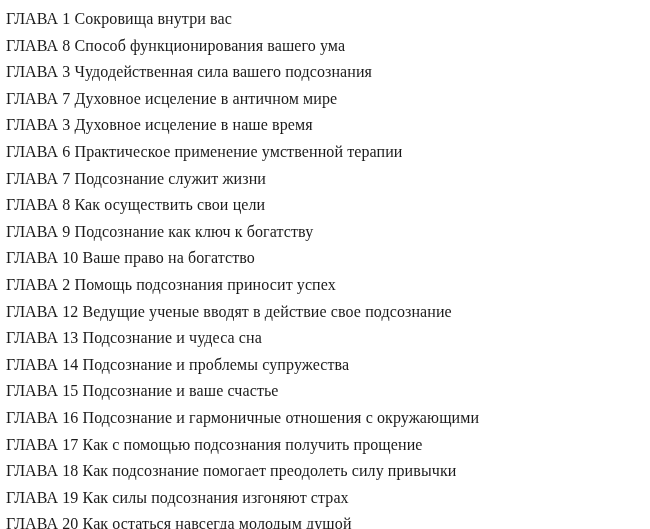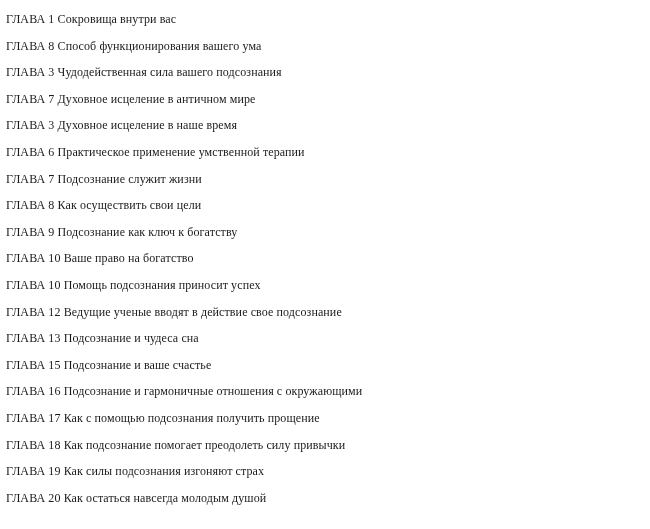--- a/index.html
+++ b/index.html
@@ -11,42 +11,43 @@
     width: 650px;
     height: 529px;
     overflow: hidden;
     font-family: "Liberation Serif", "DejaVu Serif", serif;
     color: #1a1a1a;
   }
   .toc {
     padding: 6px 0 0 6px;
   }
   .toc-entry {
-    font-size: 12px;
+    font-size: 16px;
     line-height: 26.6px;
     white-space: nowrap;
     letter-spacing: 0.1px;
   }
 </style>
 </head>
 <body>
 
 <div class="toc">
   <div class="toc-entry">ГЛАВА 1 Сокровища внутри вас</div>
   <div class="toc-entry">ГЛАВА 8 Способ функционирования вашего ума</div>
   <div class="toc-entry">ГЛАВА 3 Чудодейственная сила вашего подсознания</div>
   <div class="toc-entry">ГЛАВА 7 Духовное исцеление в античном мире</div>
   <div class="toc-entry">ГЛАВА 3 Духовное исцеление в наше время</div>
   <div class="toc-entry">ГЛАВА 6 Практическое применение умственной терапии</div>
   <div class="toc-entry">ГЛАВА 7 Подсознание служит жизни</div>
   <div class="toc-entry">ГЛАВА 8 Как осуществить свои цели</div>
   <div class="toc-entry">ГЛАВА 9 Подсознание как ключ к богатству</div>
   <div class="toc-entry">ГЛАВА 10 Ваше право на богатство</div>
-  <div class="toc-entry">ГЛАВА 10 Помощь подсознания приносит успех</div>
+  <div class="toc-entry">ГЛАВА 2 Помощь подсознания приносит успех</div>
   <div class="toc-entry">ГЛАВА 12 Ведущие ученые вводят в действие свое подсознание</div>
   <div class="toc-entry">ГЛАВА 13 Подсознание и чудеса сна</div>
+  <div class="toc-entry">ГЛАВА 14 Подсознание и проблемы супружества</div>
   <div class="toc-entry">ГЛАВА 15 Подсознание и ваше счастье</div>
   <div class="toc-entry">ГЛАВА 16 Подсознание и гармоничные отношения с окружающими</div>
   <div class="toc-entry">ГЛАВА 17 Как с помощью подсознания получить прощение</div>
   <div class="toc-entry">ГЛАВА 18 Как подсознание помогает преодолеть силу привычки</div>
   <div class="toc-entry">ГЛАВА 19 Как силы подсознания изгоняют страх</div>
   <div class="toc-entry">ГЛАВА 20 Как остаться навсегда молодым душой</div>
 </div>
 
 </body></html>

